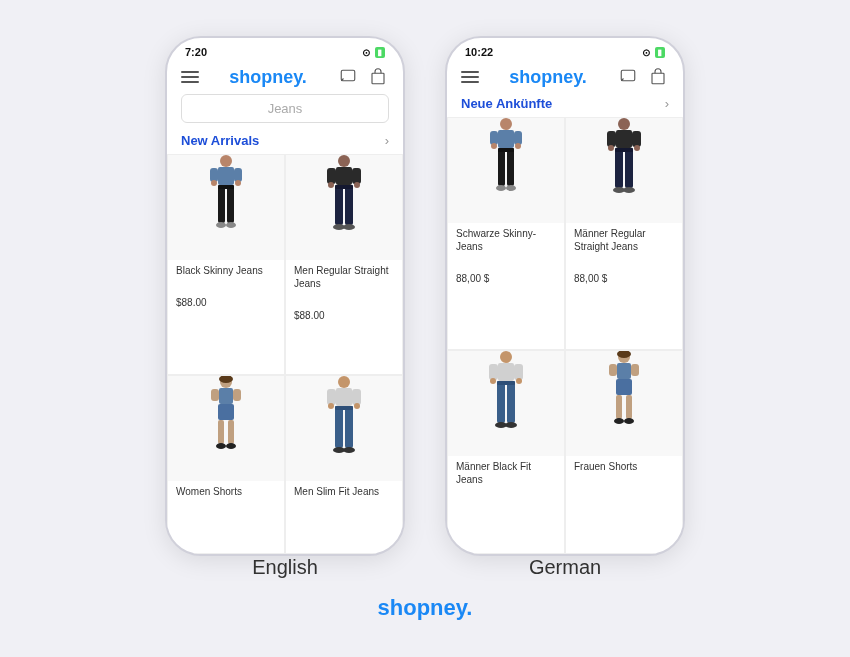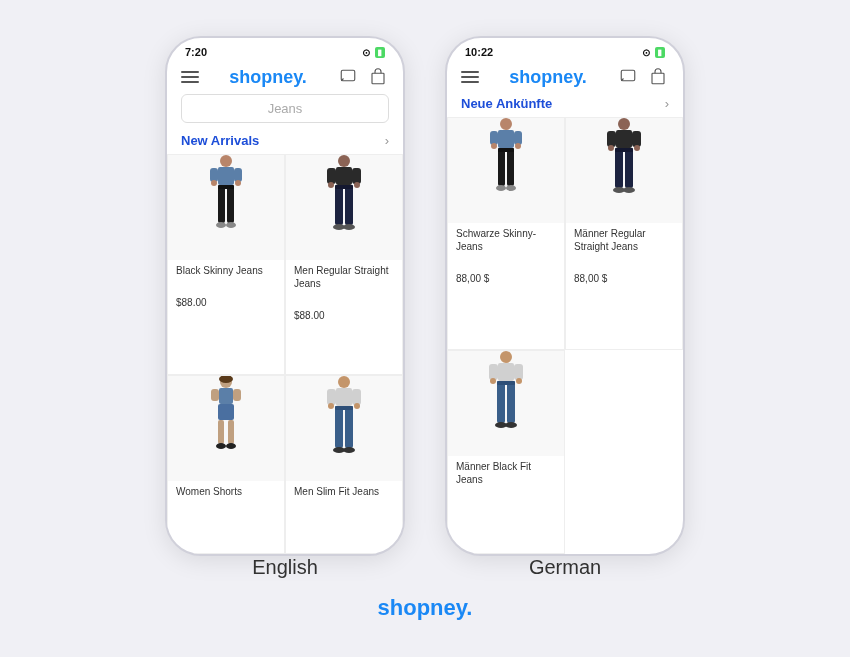--- a/index.html
+++ b/index.html
@@ -485,19 +485,45 @@
       <rect x="21" y="32" width="18" height="4" rx="1" fill="#2e4f78"></rect>
 
       <ellipse cx="25" cy="76" rx="6" ry="3" fill="#333"></ellipse>
       <ellipse cx="35" cy="76" rx="6" ry="3" fill="#333"></ellipse>
     </svg>
             </div>
             <div class="product-info">
               <div class="product-name">Männer Black Fit Jeans</div>
             </div>
           </div>
+          <div class="product-item">
+            <div class="product-image">
+              <svg viewBox="0 0 60 110" width="60" height="110">
+
+      <circle cx="30" cy="8" r="6" fill="#c0a080"></circle>
+
+      <ellipse cx="30" cy="5" rx="7" ry="4" fill="#5a3a1a"></ellipse>
+
+      <rect x="23" y="14" width="14" height="16" rx="2" fill="#5b7fa8"></rect>
+
+      <rect x="15" y="15" width="8" height="12" rx="3" fill="#c0a080"></rect>
+      <rect x="37" y="15" width="8" height="12" rx="3" fill="#c0a080"></rect>
+
+      <rect x="22" y="30" width="16" height="16" rx="2" fill="#4a6fa0"></rect>
+
+      <rect x="22" y="46" width="6" height="24" rx="2" fill="#c0a080"></rect>
+      <rect x="32" y="46" width="6" height="24" rx="2" fill="#c0a080"></rect>
+
+      <ellipse cx="25" cy="72" rx="5" ry="3" fill="#222"></ellipse>
+      <ellipse cx="35" cy="72" rx="5" ry="3" fill="#222"></ellipse>
+    </svg>
+            </div>
+            <div class="product-info">
+              <div class="product-name">Frauen Shorts</div>
+            </div>
+          </div>
         </div>
       </div>
       <div class="phone-label">German</div>
     </div>
   </div>
 
 <div class="bottom-logo">shopney<span style="color:#1a88f5">.</span></div>
 
 </body></html>

